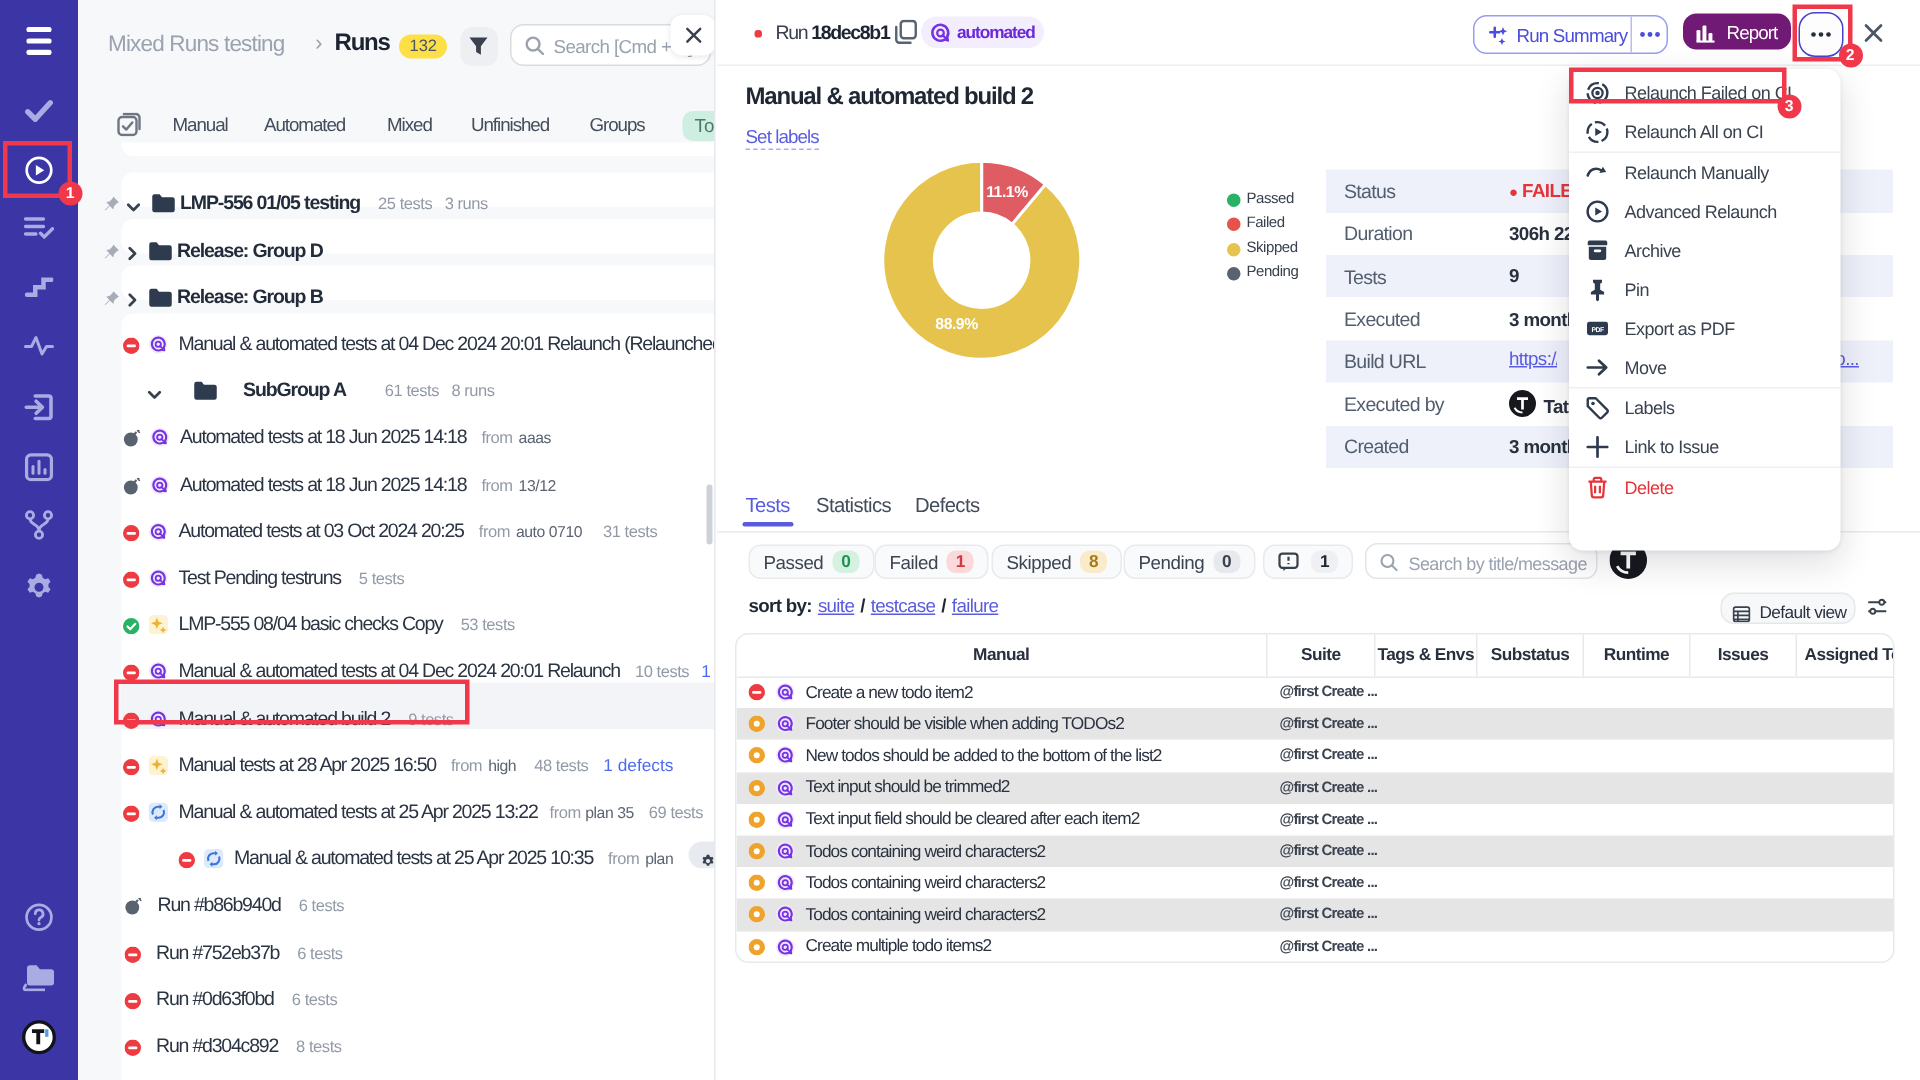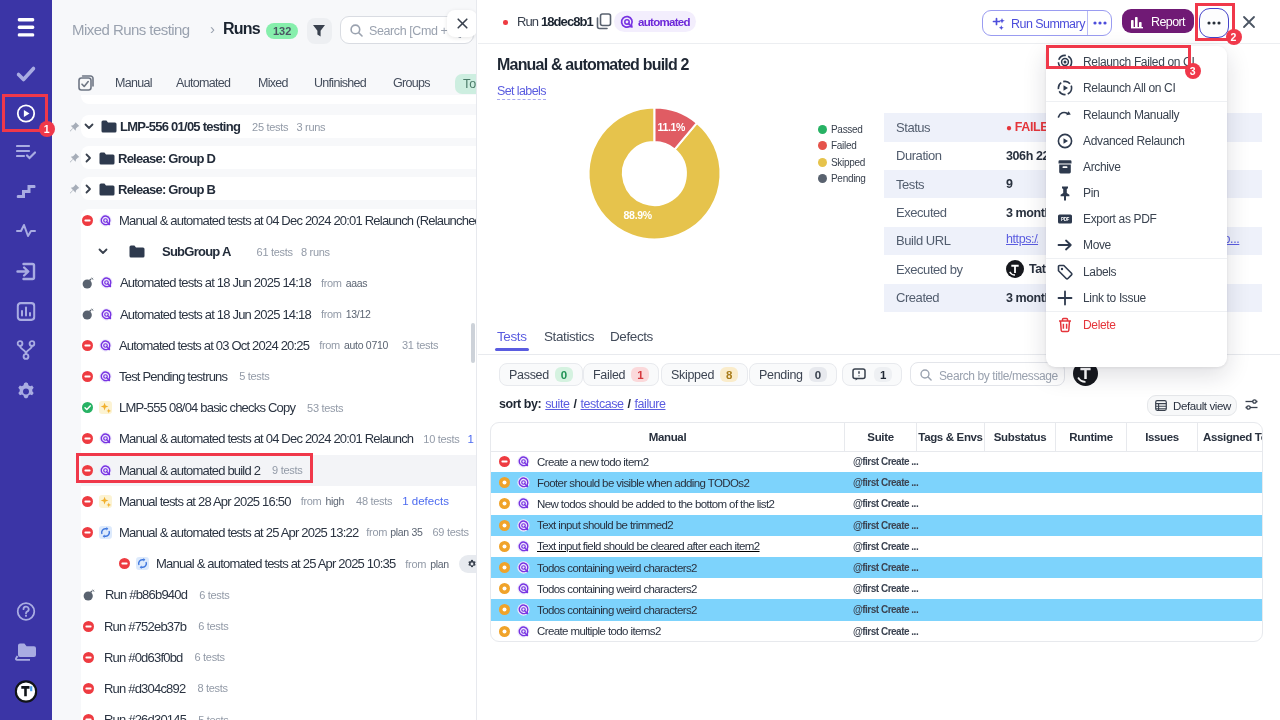--- a/index.html
+++ b/index.html
@@ -10,40 +10,40 @@
 #sidebar { position:absolute; left:0; top:0; width:52px; height:720px; background:#3b35a6; }
 #sidebar svg { position:absolute; left:50%; transform:translateX(-50%); }
 
 #lpanel { position:absolute; left:52px; top:0; width:425px; height:720px; background:#f7f8fa; border-right:1px solid #e7e9ee; overflow:hidden; }
 .lrow { position:absolute; left:0; width:425px; height:31px; white-space:nowrap; overflow:hidden; }
 .lrow svg, .flex svg, .fpill svg, .mi svg { flex-shrink:0; }
 .lrow .ttl { font-size:13px; letter-spacing:-0.8px; color:#2b3442; white-space:nowrap; }
 .lrow .ttlb { font-size:13px; letter-spacing:-0.75px; font-weight:bold; color:#232c3a; white-space:nowrap; }
 .meta { font-size:11px; letter-spacing:-0.3px; color:#929aa7; white-space:nowrap; }
 .metab { font-size:10.5px; letter-spacing:-0.3px; color:#5b6472; font-weight:normal; }
-.flex { display:flex; align-items:center; }
+.flex { display:flex; align-items:flex-end; }
 
 #main { position:absolute; left:478px; top:0; width:802px; height:720px; background:#fff; }
 #topbar { position:absolute; left:0; top:0; width:802px; height:44px; border-bottom:1px solid #eceef1; background:#fff; }
 .pill-auto { display:inline-flex; align-items:center; gap:4px; background:#f3eefd; border-radius:12px; padding:3.5px 6px 3.5px 6px; color:#6d28d9; font-weight:bold; font-size:11.5px; letter-spacing:-0.7px; }
 
 .drow { position:absolute; left:406px; width:378px; height:28.4px; display:flex; align-items:center; }
 .drow.alt { background:#eef1fa; }
 .dlab { width:122px; padding-left:12px; font-size:13px; letter-spacing:-0.45px; color:#525d6e; }
 .dval { font-size:12.5px; letter-spacing:-0.4px; font-weight:bold; color:#29313e; }
 
 .tab { font-size:13.5px; letter-spacing:-0.4px; color:#434c5b; }
 
 .fpill { position:absolute; top:363px; height:23px; display:inline-flex; align-items:center; gap:6px; background:#f9fafb; border:1px solid #e8eaee; border-radius:8px; padding:0 9px; font-size:12.5px; letter-spacing:-0.3px; color:#3c4452; white-space:nowrap; }
 .fbadge { display:inline-block; min-width:18px; text-align:center; border-radius:6px; font-size:11.5px; font-weight:bold; padding:1.5px 4px; }
 
 #ttable { position:absolute; left:12px; top:422px; width:773px; height:220px; border:1px solid #e7e9ed; border-radius:9px; overflow:hidden; background:#fff; }
 .th { position:absolute; top:0; height:28px; display:flex; align-items:center; justify-content:center; font-size:11.5px; letter-spacing:-0.35px; font-weight:bold; color:#29313e; border-right:1px solid #e7e9ed; white-space:nowrap; overflow:hidden; }
 .trow { position:absolute; left:0; width:771px; height:21.2px; display:flex; align-items:center; }
-.trow.alt { background:#7dd3fc; }
+.trow.alt { background:#e5e5e5; }
 .trow .t { font-size:11.5px; letter-spacing:-0.6px; color:#2a3240; margin-left:7px; white-space:nowrap; }
 .trow .s { position:absolute; left:362px; font-size:10px; letter-spacing:-0.5px; font-weight:bold; color:#3c4452; }
 
 #menu { position:absolute; left:1046px; top:46px; width:181px; height:321px; background:#fff; border-radius:9px;
   box-shadow:0 1px 3px rgba(20,20,40,.08), 0 8px 24px rgba(20,20,40,.14); z-index:50; padding-top:3px; }
 .mi { display:flex; align-items:center; height:26px; padding-left:11px; gap:10px; font-size:12px; letter-spacing:-0.35px; color:#3a4350; white-space:nowrap; }
 .msep { height:1px; background:#eef0f3; margin:0; }
 
 .ann { position:absolute; border:3px solid #f0384a; z-index:80; }
 .nbadge { position:absolute; width:16px; height:16px; border-radius:50%; background:#f0384a; color:#fff; font-size:10.5px; font-weight:bold; display:flex; align-items:center; justify-content:center; z-index:81; }
@@ -129,21 +129,21 @@
   <svg style="top:680px" width="23" height="23" viewBox="0 0 23 23">
       <circle cx="11.5" cy="11.5" r="10.2" fill="#fff" stroke="#111418" stroke-width="2.2"></circle>
       <path d="M6.8 7.4 H15 M11 7.4 V16.2" stroke="#111418" stroke-width="2.6"></path>
       <rect x="15.6" y="6.2" width="2.2" height="5" fill="#4d9fe8"></rect>
     </svg>
 </div>
 <div id="lpanel">
   <div class="abs" style="left:20px; top:21px; font-size:15px; letter-spacing:-0.55px; color:#9aa2af;">Mixed Runs testing</div>
   <div class="abs" style="left:158px; top:20px; font-size:15px; color:#9aa2af;">›</div>
   <div class="abs" style="left:171px; top:20px; font-size:16px; letter-spacing:-0.8px; font-weight:bold; color:#1b2430;">Runs</div>
-  <div class="abs" style="left:214px; top:23px; background:#86efac; border-radius:8px; font-size:11px; font-weight:bold; color:#4b5563; padding:2px 7px;">132</div>
+  <div class="abs" style="left:214px; top:23px; background:#fde047; border-radius:8px; font-size:11px; font-weight:normal; color:#4b5563; padding:2px 7px;">132</div>
   <div class="abs" style="left:255px; top:18px; width:25px; height:26px; background:#edeff2; border-radius:8px;">
     <svg style="margin:6px 0 0 5px" width="14" height="14" viewBox="0 0 14 14">
         <path d="M1 1 H13 L8.6 6.8 V12.5 L5.4 10.6 V6.8 Z" fill="#39414e"></path>
       </svg>
   </div>
   <div class="abs" style="left:288px; top:16px; width:134px; height:28px; background:#fff; border:1px solid #d9dce2; border-radius:9px;">
     <svg style="margin:7px 0 0 9px" width="13" height="13" viewBox="0 0 13 13">
         <circle cx="5.4" cy="5.4" r="4.3" stroke="#9aa2af" stroke-width="1.6" fill="none"></circle>
         <path d="M8.7 8.7 L12 12" stroke="#9aa2af" stroke-width="1.6" stroke-linecap="round"></path>
       </svg>
@@ -681,21 +681,21 @@
           </svg>
           <svg style="margin-left:7px" width="13" height="13" viewBox="0 0 14 14">
             <circle cx="7" cy="7" r="6.6" fill="#efe9fc"></circle>
             <path d="M10.8 9.5 A4.6 4.6 0 1 0 9.4 10.8" stroke="#7733e2" stroke-width="1.5" fill="none"></path>
             <circle cx="7" cy="7" r="1.9" stroke="#7733e2" stroke-width="1.3" fill="none"></circle>
             <path d="M8.2 8.2 L11.4 11.4 M11.4 11.4 l-0.4 -2 M11.4 11.4 l-2 -0.4" stroke="#7733e2" stroke-width="1.3" stroke-linecap="round"></path>
           </svg>
           <span class="t">Text input should be trimmed2</span>
           <span class="s">@first Create ...</span>
         </div>
-<div class="trow" style="top:112.8px;text-decoration:underline;">
+<div class="trow" style="top:112.8px;">
           <svg style="margin-left:8px" width="11" height="11" viewBox="0 0 11 11">
             <circle cx="5.5" cy="5.5" r="5.5" fill="#f0a32a"></circle>
             <circle cx="5.5" cy="5.5" r="2" fill="#fff"></circle>
           </svg>
           <svg style="margin-left:7px" width="13" height="13" viewBox="0 0 14 14">
             <circle cx="7" cy="7" r="6.6" fill="#efe9fc"></circle>
             <path d="M10.8 9.5 A4.6 4.6 0 1 0 9.4 10.8" stroke="#7733e2" stroke-width="1.5" fill="none"></path>
             <circle cx="7" cy="7" r="1.9" stroke="#7733e2" stroke-width="1.3" fill="none"></circle>
             <path d="M8.2 8.2 L11.4 11.4 M11.4 11.4 l-0.4 -2 M11.4 11.4 l-2 -0.4" stroke="#7733e2" stroke-width="1.3" stroke-linecap="round"></path>
           </svg>

